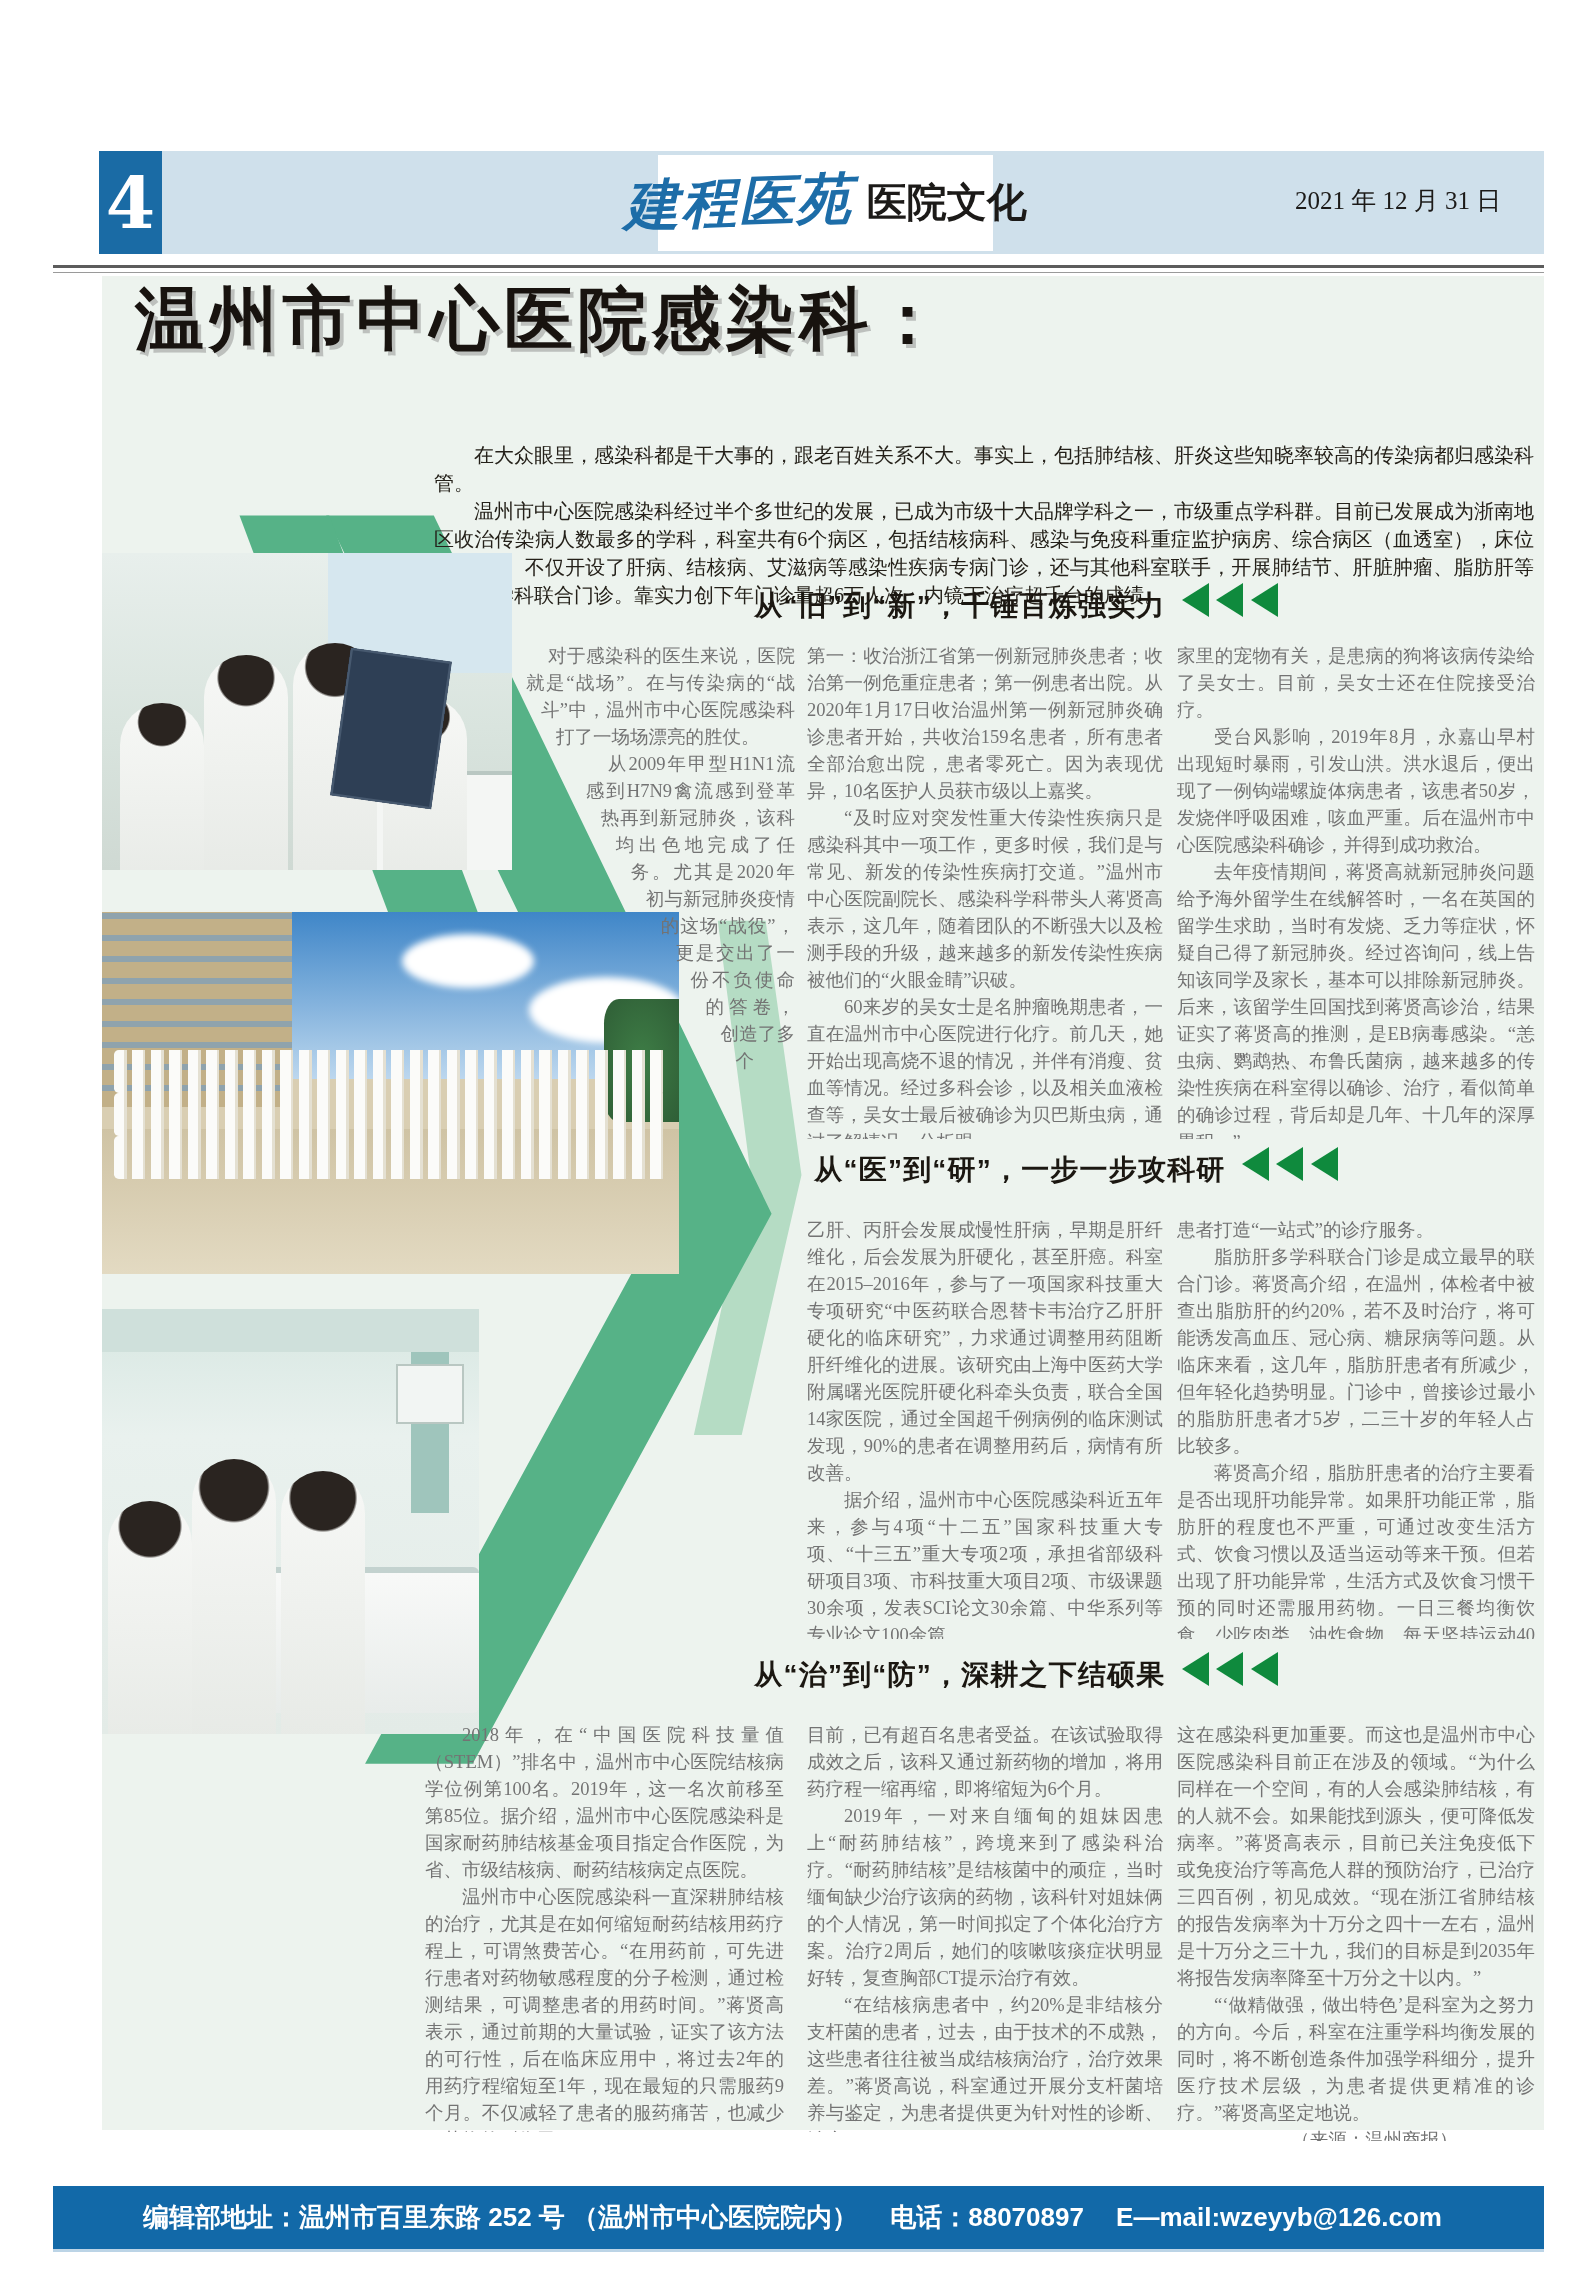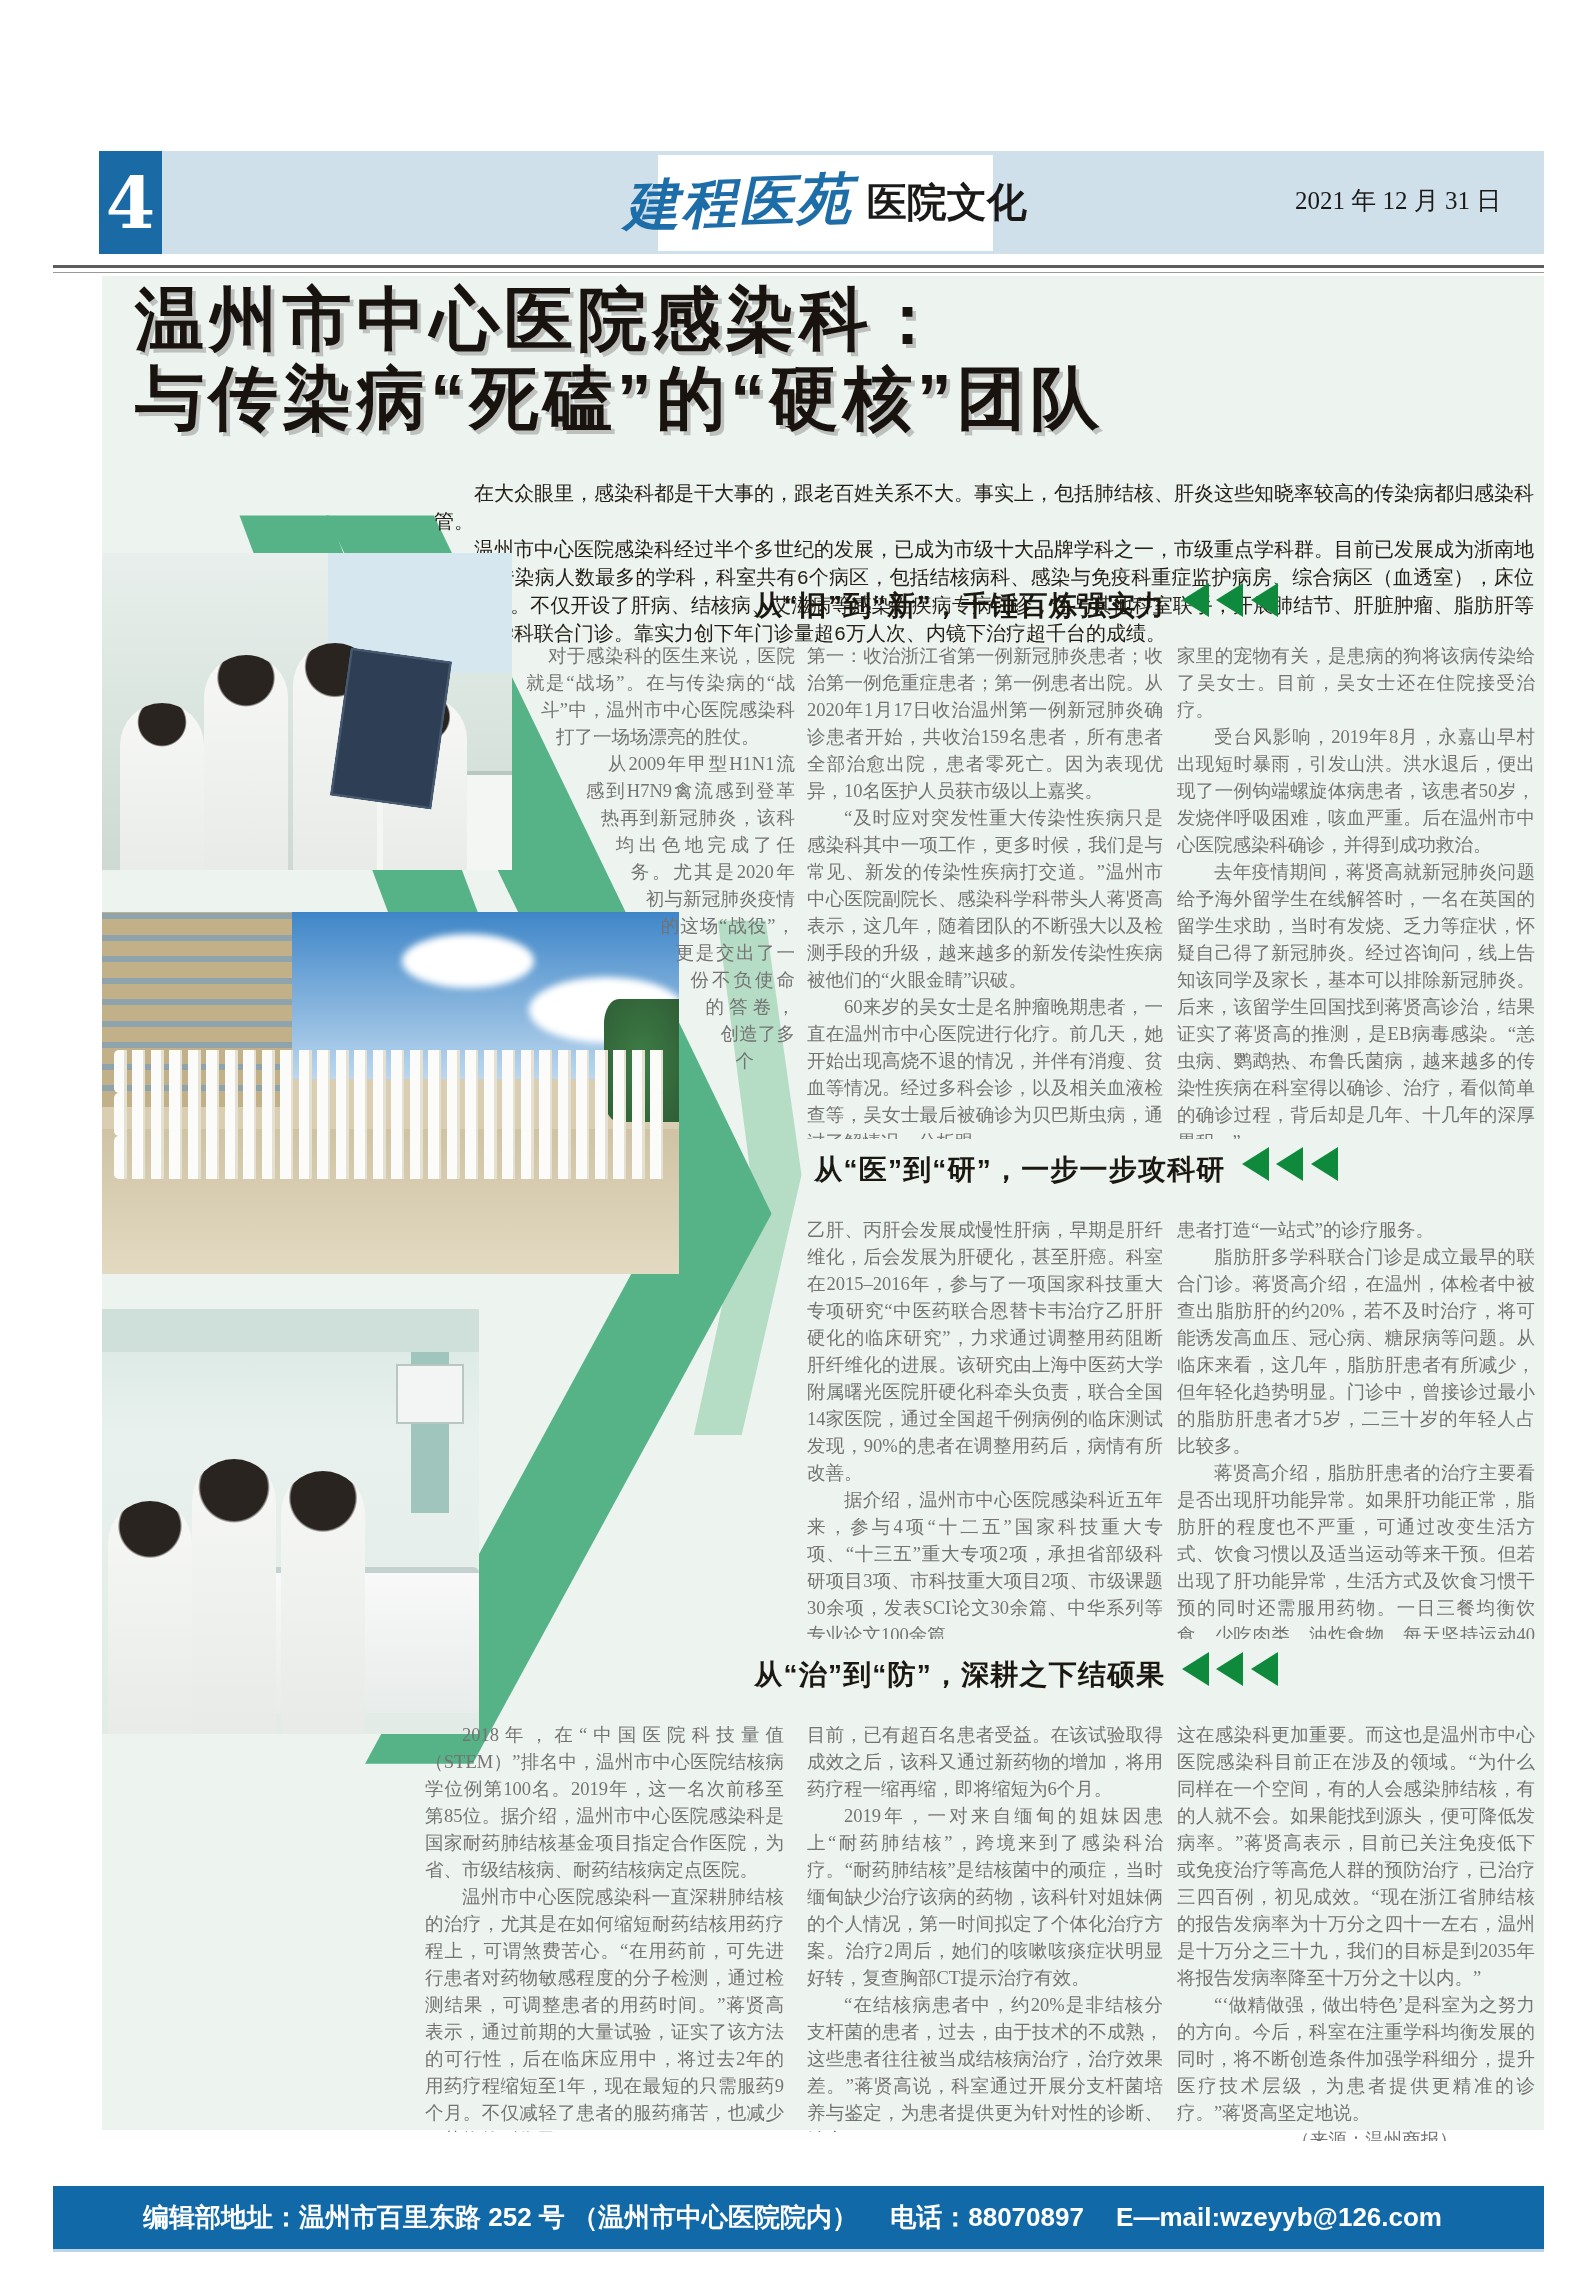--- a/index.html
+++ b/index.html
@@ -24,22 +24,22 @@
   
   .panel{position:absolute;left:102px;top:276px;width:1442px;height:1854px;background:#edf3ee;}
   .bands{position:absolute;left:0;top:0;}
 
   
   .headline{position:absolute;left:135px;top:280px;width:1393px;
             font-family:"Liberation Sans","DejaVu Sans",sans-serif;font-weight:900;
             font-size:69px;line-height:79px;letter-spacing:4.8px;color:#18130f;
             text-shadow:3.6px 4.2px 0 rgba(110,110,110,.38);white-space:nowrap;}
   .intro{position:absolute;left:434px;top:441px;width:1100px;
-         font-family:Liberation Mono, monospace;
-         font-size:20px;line-height:28px;text-align:justify;color:#242019;margin-top:40px;}
+         font-family:Liberation Serif, serif;
+         font-size:20px;line-height:28px;text-align:justify;color:#242019;}
   .intro p{margin:0;text-indent:2em;}
 
   
   .sechead{position:absolute;font-family:"Liberation Sans","DejaVu Sans",sans-serif;
            font-weight:600;font-size:28px;letter-spacing:1.2px;color:#1b1711;
            text-align:center;white-space:nowrap;}
   .tris{display:inline-flex;gap:7.2px;margin-left:16.7px;vertical-align:-2.4px;}
   .tri{width:0;height:0;border-top:17.3px solid transparent;border-bottom:17.3px solid transparent;
        border-right:27.5px solid #0f8a3d;}
 
@@ -112,21 +112,20 @@
   <div class="panel">
     <svg class="bands" width="1442" height="1854" viewBox="0 0 2412 3100">
       <polygon fill="#b5dcc4" points="1030,1078 1110,1078 1170,1503 1070,1938 990,1938 1085,1503"></polygon>
       <polygon fill="#56b287" points="375,400 555,400 1120,1568 620,2488 440,2488 940,1568"></polygon>
       <polygon fill="#56b287" points="230,400 380,400 692,1233 542,1233"></polygon>
     </svg>
   </div>
 
   <div class="headline">
     <div>温州市中心医院感染科：</div>
-    <div>与传染病“死磕”的“硬核”团队</div>
   </div>
 
   <div class="intro">
     <p>在大众眼里，感染科都是干大事的，跟老百姓关系不大。事实上，包括肺结核、肝炎这些知晓率较高的传染病都归感染科管。</p>
     <p>温州市中心医院感染科经过半个多世纪的发展，已成为市级十大品牌学科之一，市级重点学科群。目前已发展成为浙南地区收治传染病人数最多的学科，科室共有6个病区，包括结核病科、感染与免疫科重症监护病房、综合病区（血透室），床位数160张。不仅开设了肝病、结核病、艾滋病等感染性疾病专病门诊，还与其他科室联手，开展肺结节、肝脏肿瘤、脂肪肝等多个多学科联合门诊。靠实力创下年门诊量超6万人次、内镜下治疗超千台的成绩。</p>
   </div>
 
   <div class="photo photo1">
     <div class="p1-headwall"></div>
     <div class="p1-bed"></div>

